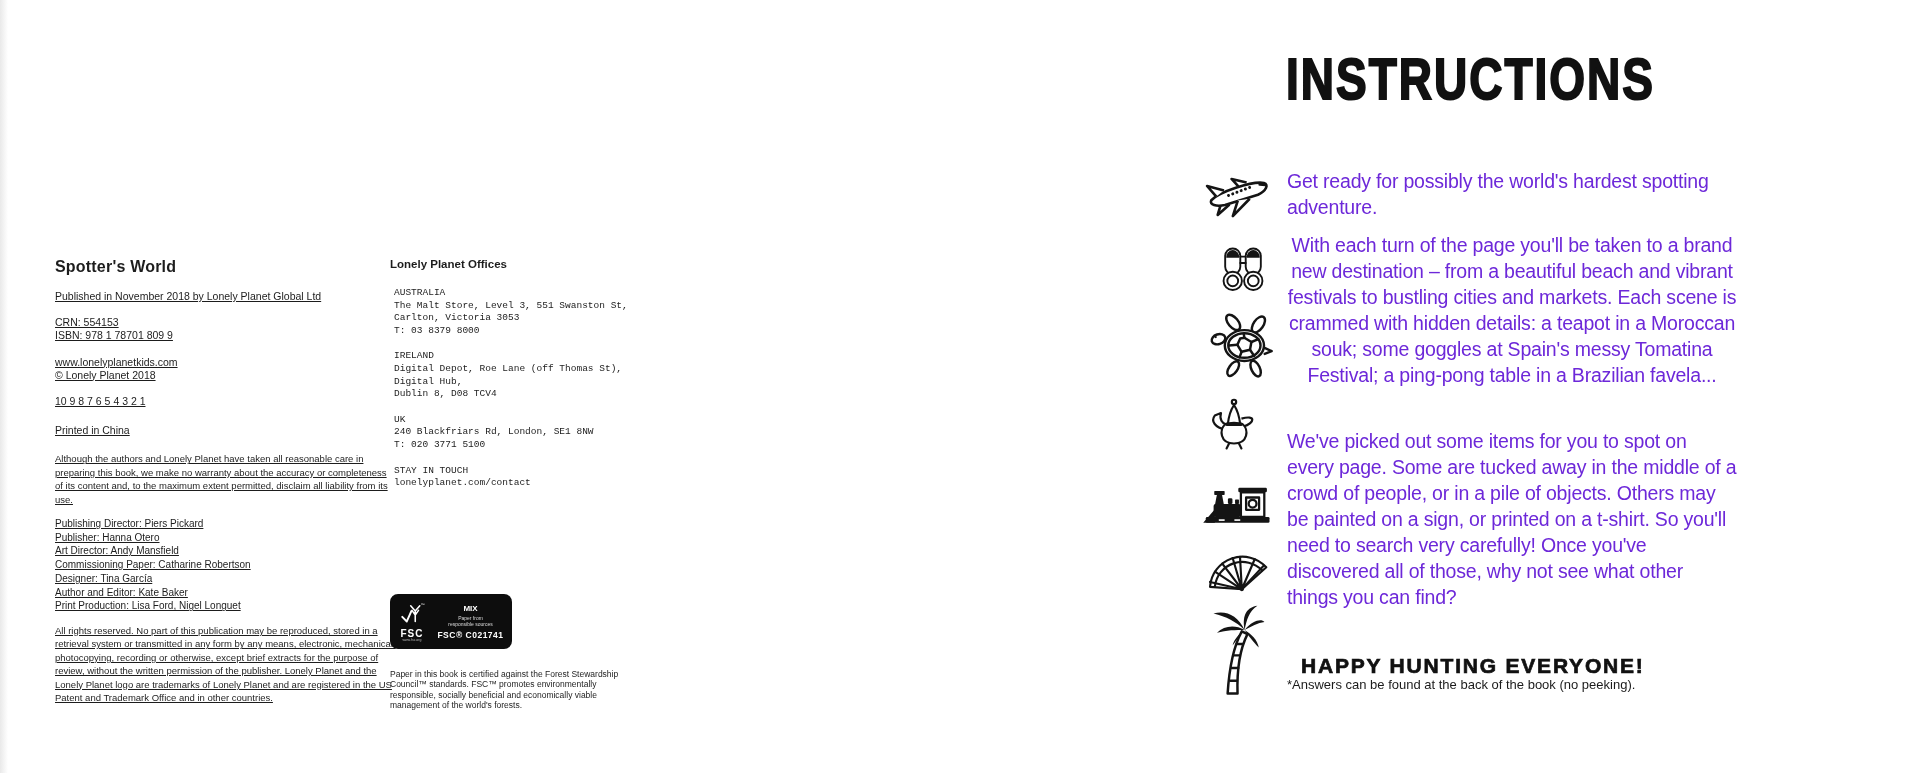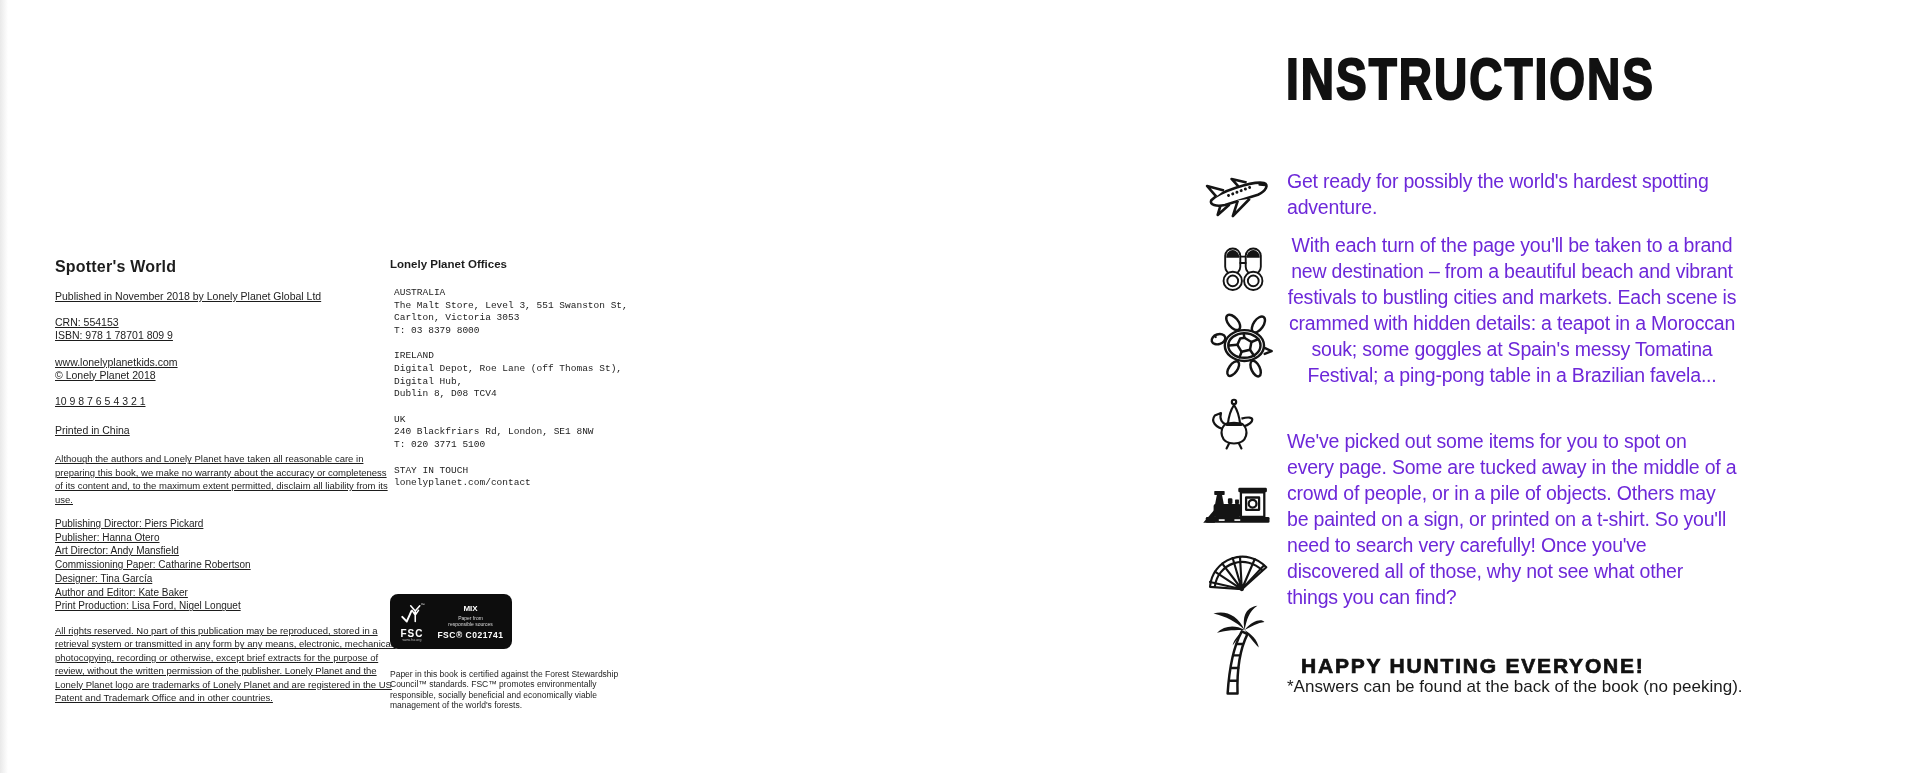--- a/index.html
+++ b/index.html
@@ -37,21 +37,21 @@
   .rp-title{position:absolute;left:1286px;top:50px;margin:0;
     font-size:46px;font-weight:700;letter-spacing:2px;line-height:1;
     transform:scaleY(1.25);transform-origin:0 0;color:#111;
     -webkit-text-stroke:1.6px #111;}
   .rp-p{position:absolute;left:1287px;width:450px;margin:0;
     font-size:19.5px;line-height:26px;letter-spacing:-0.2px;color:#6d28d9;}
   .rp-p1{top:168px;} .rp-p2{top:232px;text-align:center;} .rp-p3{top:428px;}
   .rp-happy{position:absolute;left:1287px;top:640px;margin:14px;
     font-size:21px;font-weight:700;letter-spacing:1.8px;color:#111;
     -webkit-text-stroke:.7px #111;}
-  .rp-note{position:absolute;left:1287px;top:677px;margin:0;font-size:17px;color:#1b1b1b;}
+  .rp-note{position:absolute;left:1287px;top:677px;margin:0;font-size:13px;color:#1b1b1b;}
   .icn{position:absolute;}
   .icn svg{display:block;width:100%;height:100%;}
   .ln{fill:none;stroke:#141414;stroke-width:3.5;stroke-linecap:round;stroke-linejoin:round;}
   .lnf{fill:#ffffff;stroke:#141414;stroke-width:3.5;stroke-linejoin:round;}
   .blk-f{fill:#141414;stroke:none;}
 </style>
 </head>
 <body>
 
 <div class="spread">

